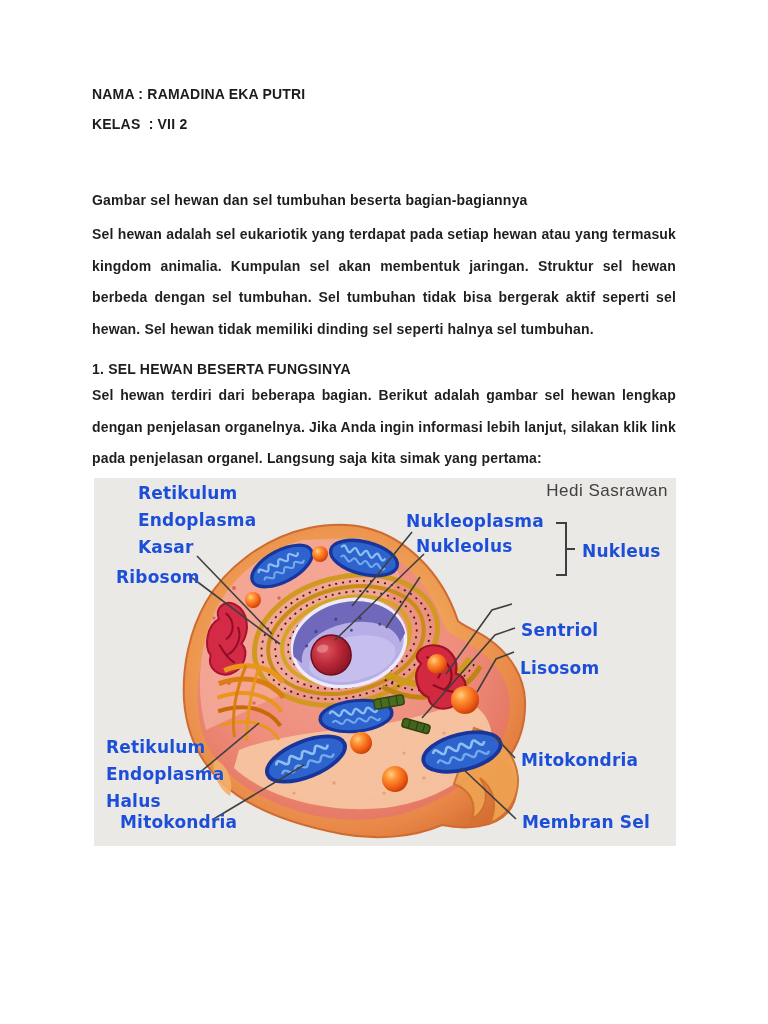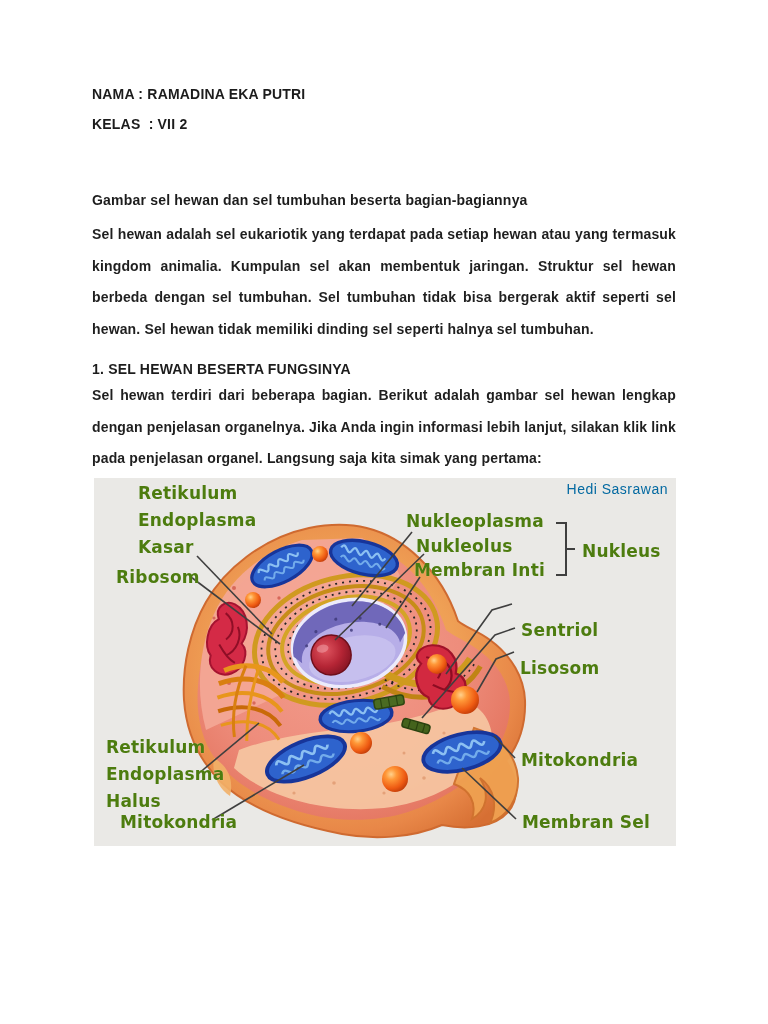--- a/index.html
+++ b/index.html
@@ -16,26 +16,26 @@
   .heading{position:absolute;left:92px;width:584px;font-size:14px;font-weight:700;letter-spacing:.2px;}
 
   
   .figure{
     position:absolute;left:94px;top:478px;width:582px;height:368px;
     background:#eae9e6;overflow:hidden;
   }
   .figure svg{position:absolute;left:0;top:0;}
   .cell-label{
     position:absolute;font-family:"DejaVu Sans",sans-serif;font-weight:700;
-    font-size:17px;color:#4d7c0f;letter-spacing:.2px;white-space:pre-line;line-height:27px;
+    font-size:17px;color:#1d4ed8;letter-spacing:.2px;white-space:pre-line;line-height:27px;
     text-shadow:0 0 1px rgba(255,255,255,.55);
   }
   .watermark{
-    position:absolute;top:3px;right:8px;font-size:14px;font-weight:400;
-    color:#0369a1;letter-spacing:.5px;font-family:"Liberation Sans",sans-serif;
+    position:absolute;top:3px;right:8px;font-size:17px;font-weight:400;
+    color:#404040;letter-spacing:.5px;font-family:"Liberation Sans",sans-serif;
   }
 </style>
 </head>
 <body>
 
 <div class="page">
 
   <div class="doc-line" style="top:86px;">NAMA : RAMADINA EKA PUTRI</div>
   <div class="doc-line pre" style="top:116px;">KELAS  : VII 2</div>
 
@@ -226,21 +226,20 @@
 
     <div class="watermark">Hedi Sasrawan</div>
 
     <div class="cell-label" style="left:44px;top:2px;">Retikulum
 Endoplasma
 Kasar</div>
     <div class="cell-label" style="left:22px;top:86px;">Ribosom</div>
 
     <div class="cell-label" style="left:312px;top:30px;">Nukleoplasma</div>
     <div class="cell-label" style="left:322px;top:55px;">Nukleolus</div>
-    <div class="cell-label" style="left:320px;top:79px;">Membran Inti</div>
     <div class="cell-label" style="left:488px;top:60px;">Nukleus</div>
 
     <div class="cell-label" style="left:427px;top:139px;">Sentriol</div>
     <div class="cell-label" style="left:426px;top:177px;">Lisosom</div>
 
     <div class="cell-label" style="left:427px;top:269px;">Mitokondria</div>
     <div class="cell-label" style="left:428px;top:331px;">Membran Sel</div>
 
     <div class="cell-label" style="left:12px;top:256px;">Retikulum
 Endoplasma

